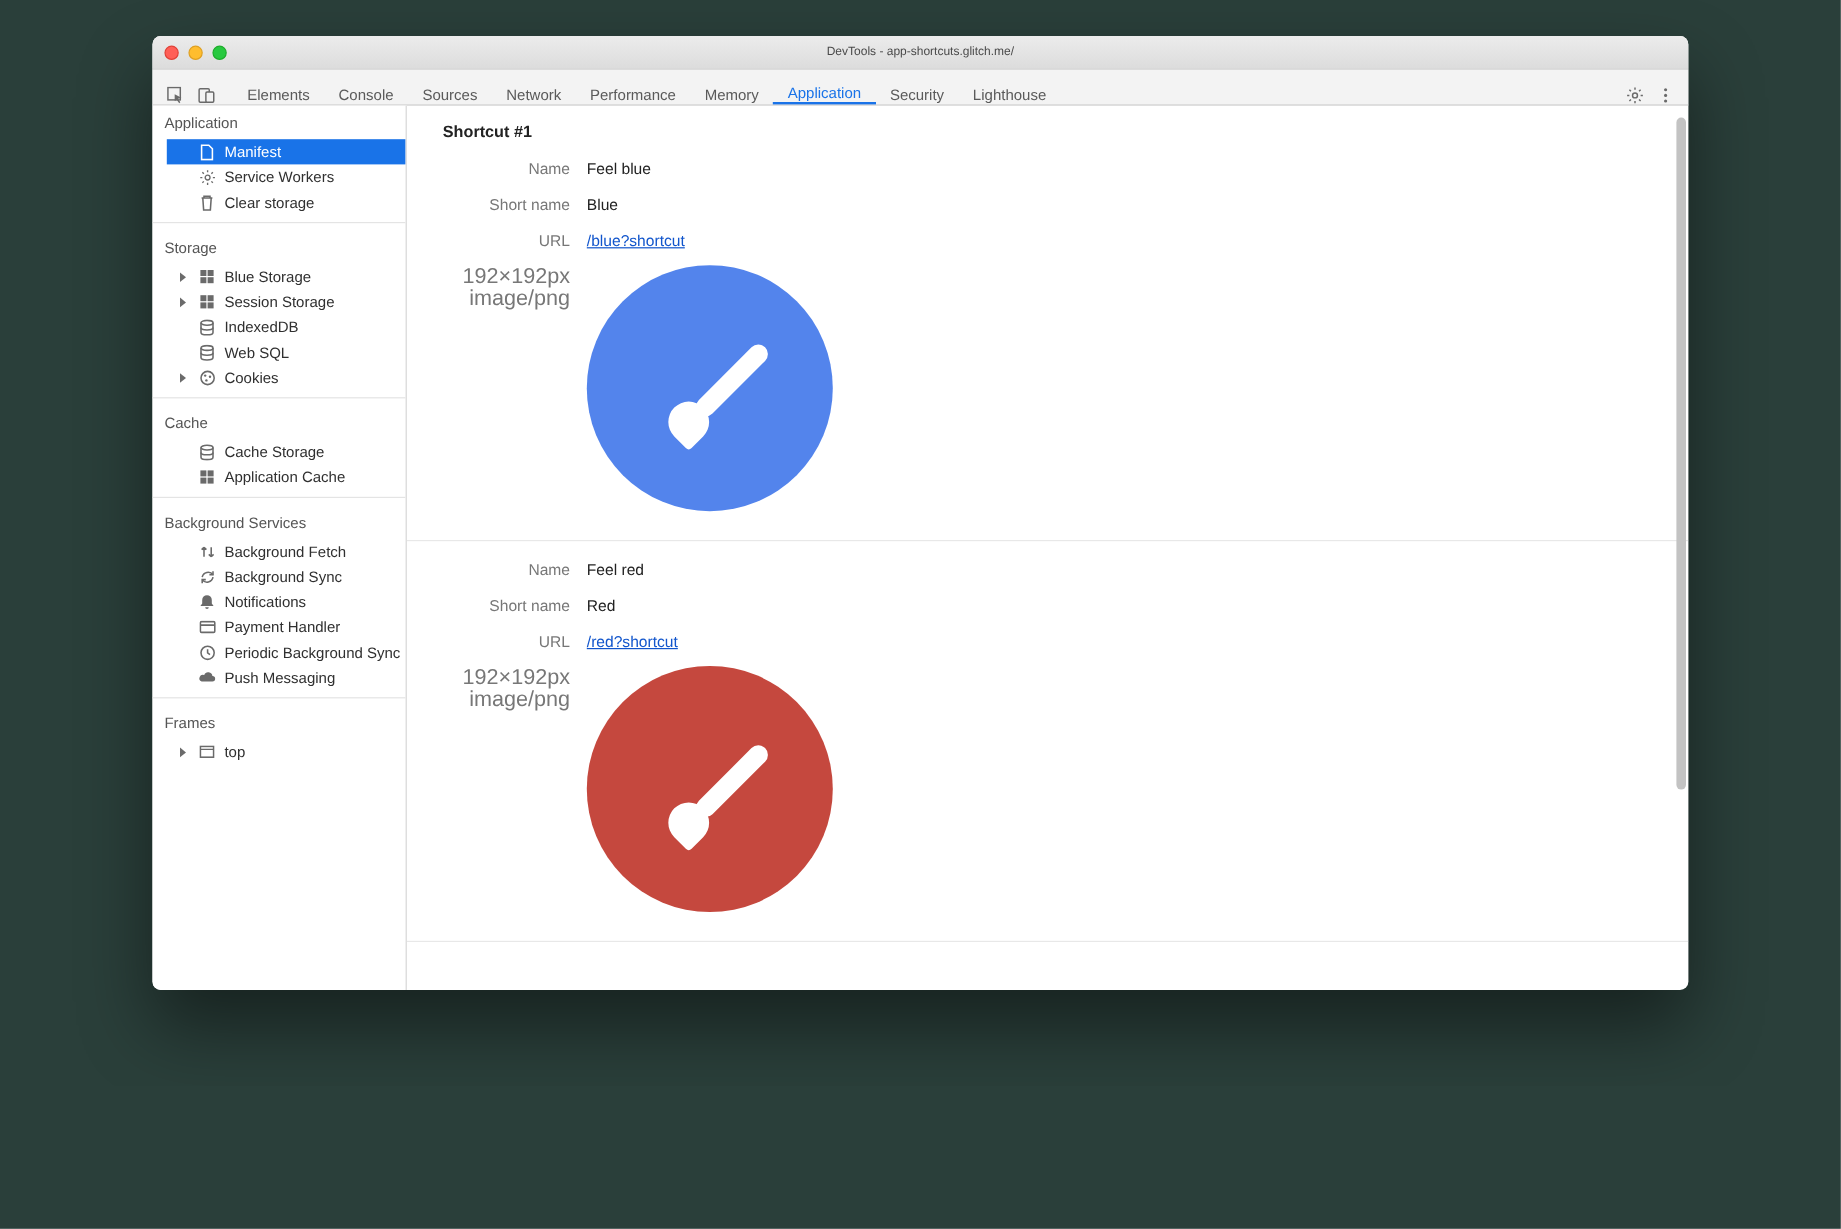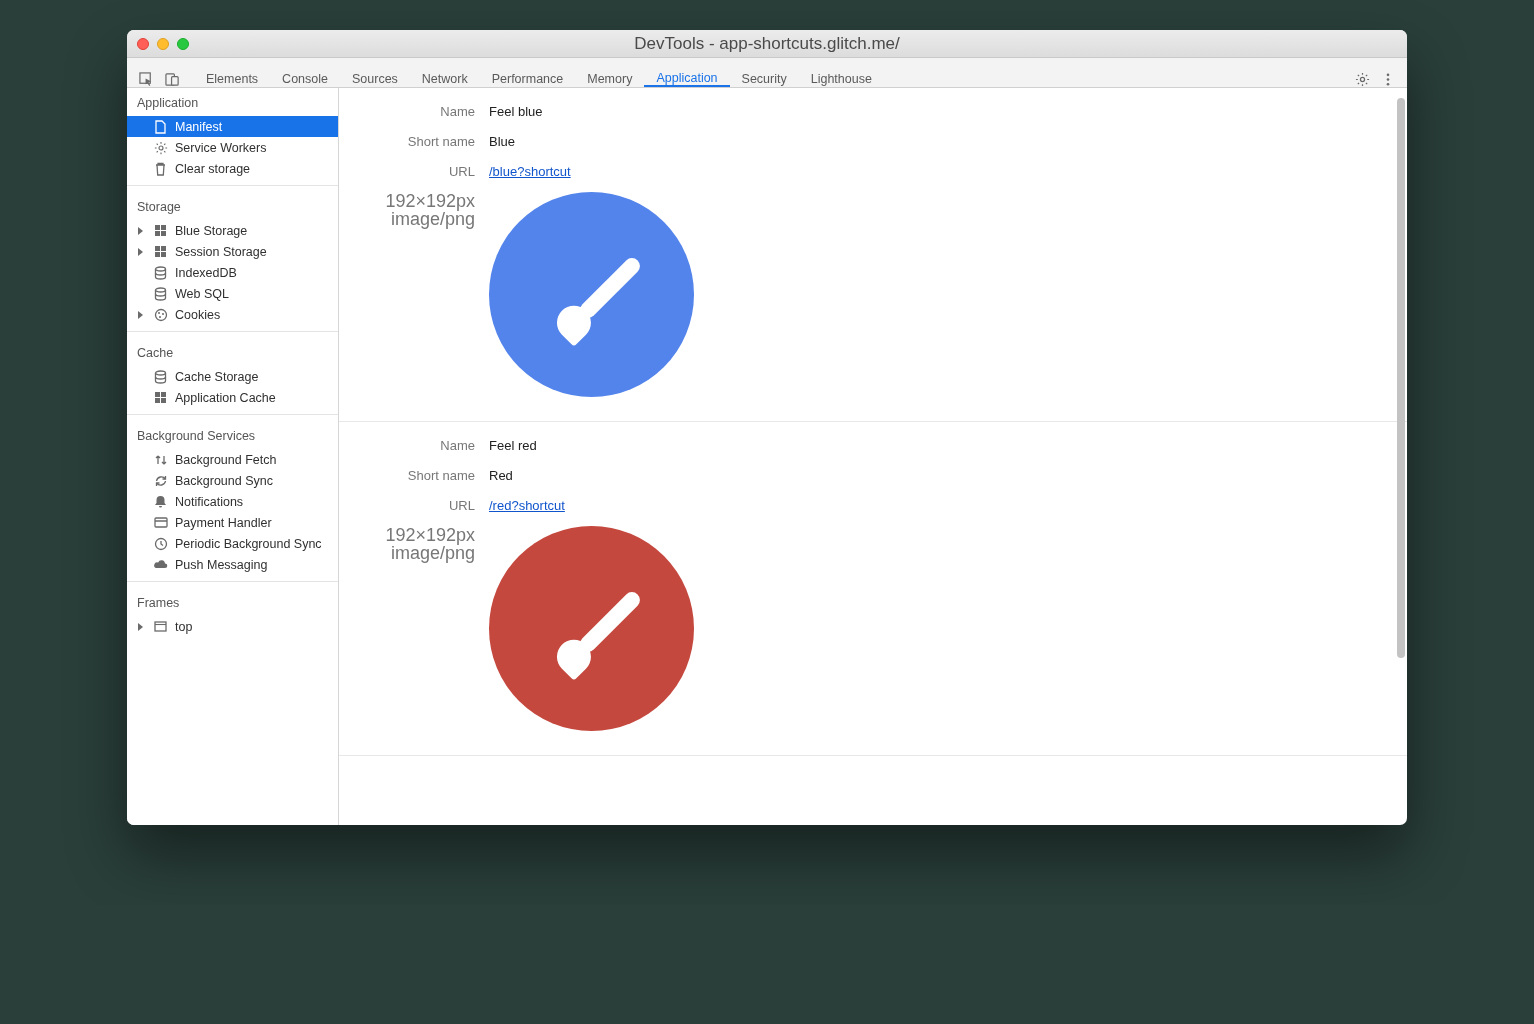--- a/index.html
+++ b/index.html
@@ -32,21 +32,21 @@
     padding:0 10px;
     position:relative;
   }
   .traffic { display:flex; gap:8px; }
   .tl { width:12px; height:12px; border-radius:50%; }
   .tl.red{background:#ff5f57;border:1px solid #e14137;}
   .tl.yellow{background:#ffbd2e;border:1px solid #dfa022;}
   .tl.green{background:#28c940;border:1px solid #1dad2b;}
   .titlebar .title{
     position:absolute;left:0;right:0;text-align:center;
-    font-size:17px;color:#4a4a4a;pointer-events:none;
+    font-size:10px;color:#4a4a4a;pointer-events:none;
   }
   
   .tabstrip{
     height:30px;
     background:#f3f3f3;
     border-bottom:1px solid #d0d0d0;
     display:flex;
     align-items:flex-end;
     padding:0 6px;
     font-size:12.5px;
@@ -68,21 +68,21 @@
   .sidebar{
     width:212px;border-right:1px solid #d6d6d6;background:#fff;
     overflow:auto;font-size:12.5px;color:#303030;
   }
   .group-title{
     padding:8px 10px 6px 10px;color:#555;font-size:12.5px;
   }
   .sidebar hr{border:0;border-top:1px solid #e4e4e4;margin:6px 0;}
   .item{
     display:flex;align-items:center;gap:7px;
-    padding:3px 8px 3px 28px;cursor:pointer;white-space:nowrap;
+    padding:3px 8px 3px 28px;cursor:pointer;white-space:nowrap;margin-left:12px;
   }
   .item .disc{
     width:0;height:0;border-top:4px solid transparent;
     border-bottom:4px solid transparent;border-left:5px solid #6b6b6b;
     margin-left:-17px;margin-right:3px;flex:0 0 auto;
   }
   .item.noarrow .disc{visibility:hidden;}
   .item.selected{background:#1973e8;color:#fff;}
   .item .icon{width:15px;height:15px;display:flex;align-items:center;justify-content:center;flex:0 0 auto;color:#6a6a6a;}
   .item.selected .icon{color:#fff;}
@@ -364,20 +364,21 @@
           </span>
           <span>top</span>
         </div>
       </div>
 
     <div class="content" id="content">
       <div class="scroll-track">
         <div class="scroll-thumb" style="top:10px;height:560px;"></div>
       </div>
     <div class="section">
+          <h3>Shortcut #1</h3>
           <div class="row">
             <div class="label">Name</div>
             <div class="value">Feel blue</div>
           </div>
           <div class="row">
             <div class="label">Short name</div>
             <div class="value">Blue</div>
           </div>
           <div class="row">
             <div class="label">URL</div>

